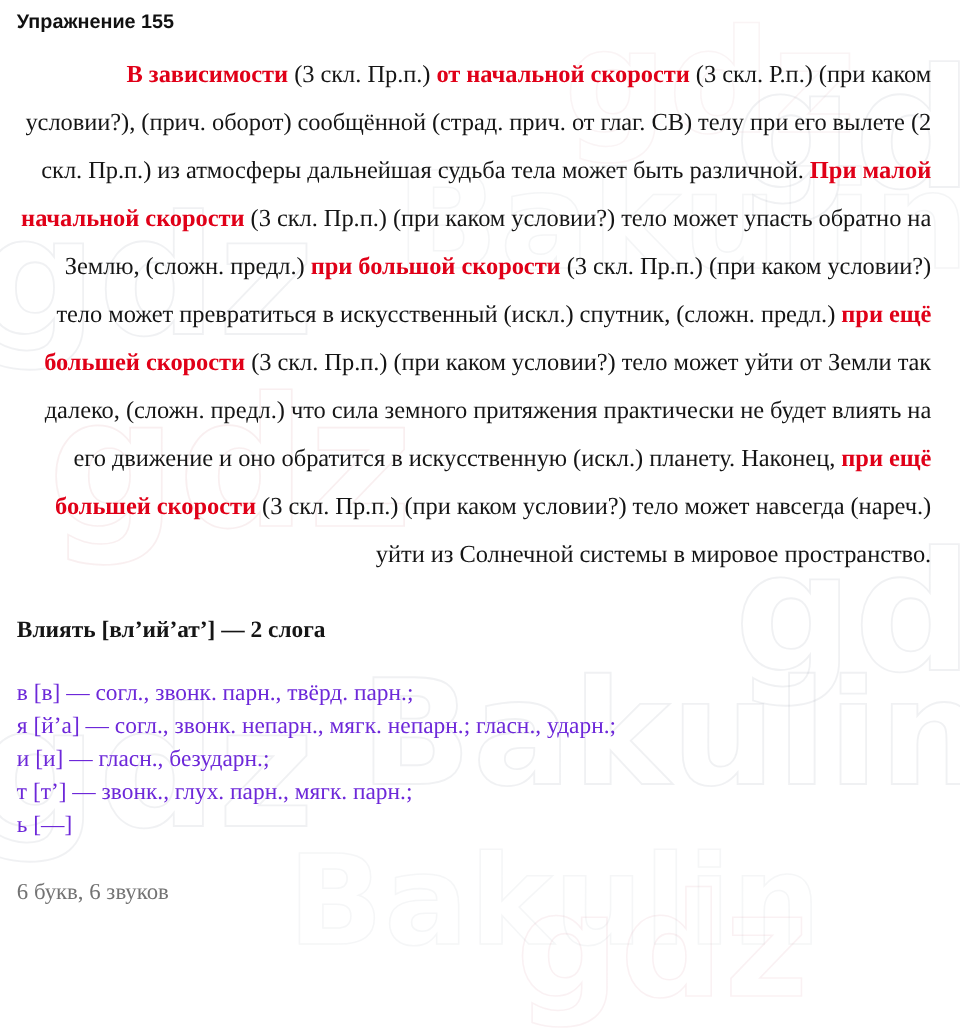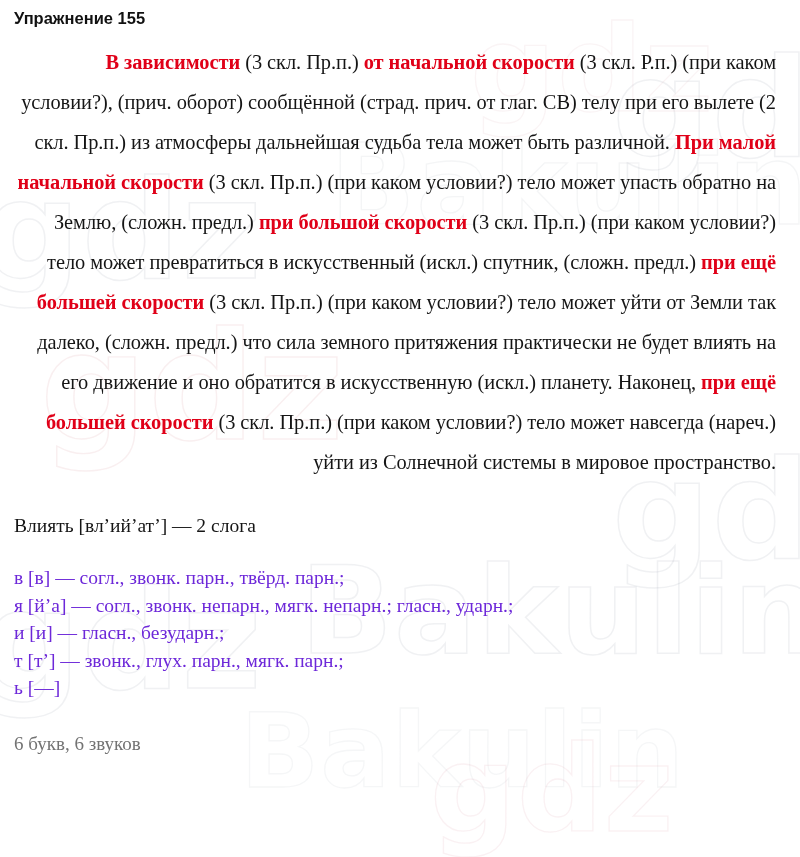--- a/index.html
+++ b/index.html
@@ -79,20 +79,21 @@
   }
 
   #phonetic-block {
     margin: 30px 0 0 2px;
   }
   #phonetic-word-line {
     font-size: 19.5px;
     line-height: 28px;
     margin: 16px 0 24px 0;
     color: #151515;
+    font-weight: bold;
   }
   .sound-line {
     font-size: 19.5px;
     line-height: 27.5px;
     color: #6d28d9;
     white-space: nowrap;
   }
   #letters-sounds-total {
     font-size: 19px;
     line-height: 27px;

